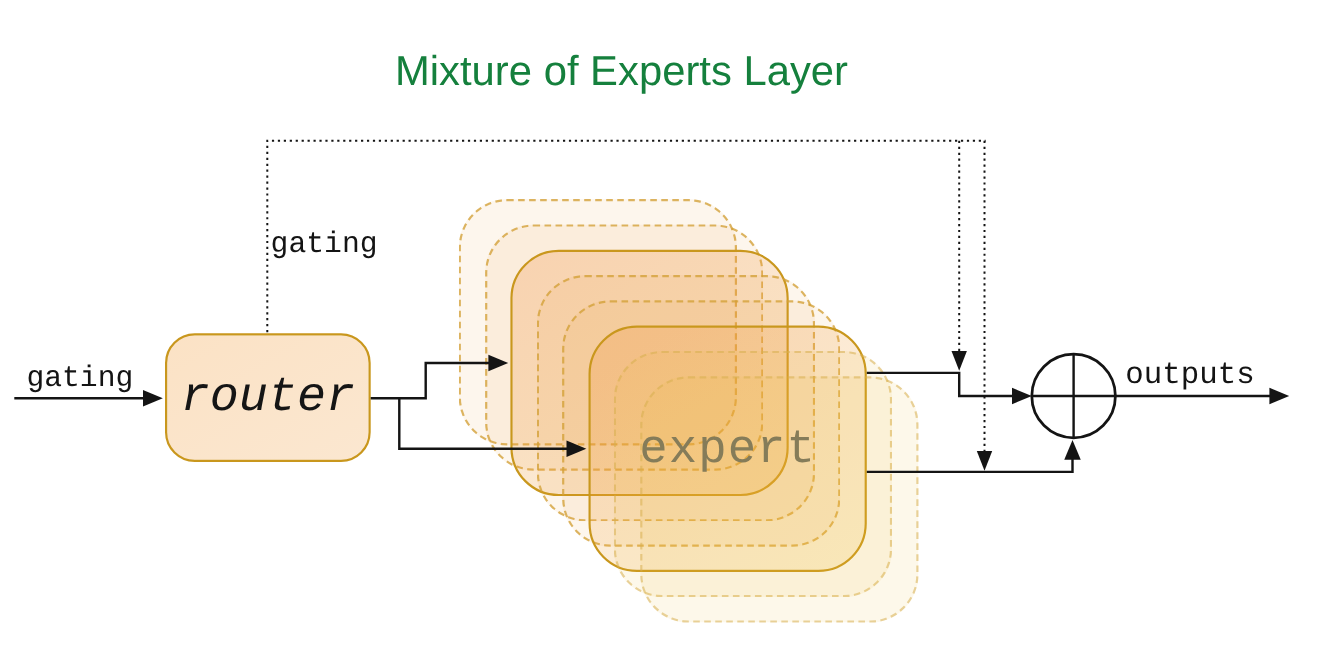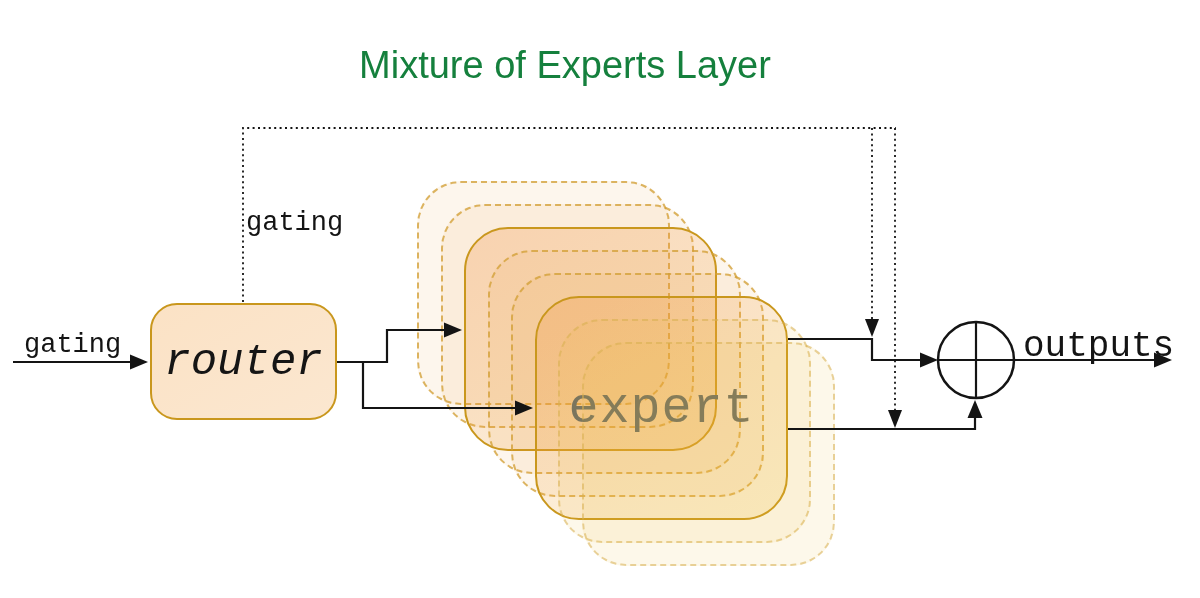--- a/index.html
+++ b/index.html
@@ -16,21 +16,21 @@
   .ebox.front-solid{background:linear-gradient(150deg,rgba(240,145,60,0.24),rgba(241,182,52,0.18));
     display:flex;align-items:center;justify-content:center;}
   .b0{left:417px;top:181px;}
   .b1{left:441px;top:204px;}
   .b2{left:464px;top:227px;}
   .b3{left:488px;top:250px;}
   .b4{left:511px;top:273px;}
   .b5{left:535px;top:296px;}
   .b6{left:558px;top:319px;}
   .b7{left:582px;top:342px;}
-  .expert-label{font-size:50px;color:#6E6E64;letter-spacing:1px;}
+  .expert-label{font-size:43px;color:#6E6E64;letter-spacing:1px;}
   
   .router-box{
     position:absolute;left:150px;top:303px;width:187px;height:117px;box-sizing:border-box;
     border:2.5px solid #C9971D;border-radius:27px;
     background:linear-gradient(150deg,#FBE2C5,#FBE7D0);
     display:flex;align-items:center;justify-content:center;font-style:italic;
   }
   .router-label{font-size:44px;color:#151515;}
   
   #wires{position:absolute;left:0;top:0;pointer-events:none;}
@@ -38,21 +38,21 @@
   .dotted{stroke:#141414;stroke-width:1.8;fill:none;stroke-dasharray:2 3.4;}
   .head{fill:#141414;stroke:none;}
   .sumcircle{fill:#ffffff;stroke:#141414;stroke-width:2.5;}
   
   .lbl{position:absolute;white-space:pre;}
   .title{
     left:265px;top:44px;width:600px;text-align:center;
     font-family:"Liberation Sans",sans-serif;font-size:38px;font-weight:400;color:#15803d;
   }
   .inputs-lbl{left:24px;top:330px;font-size:27px;}
-  .outputs-lbl{left:1023px;top:326px;font-size:36px;}
+  .outputs-lbl{left:1023px;top:326px;font-size:28px;}
   .gating-lbl{left:246px;top:138px;width:130px;text-align:left;font-size:27px;line-height:34px;}
   .gating-lbl span{display:block;}
 </style>
 </head>
 <body>
 
 <div id="canvas">
 
   <div class="ebox dashed b0"></div>
   <div class="ebox dashed b1"></div>

